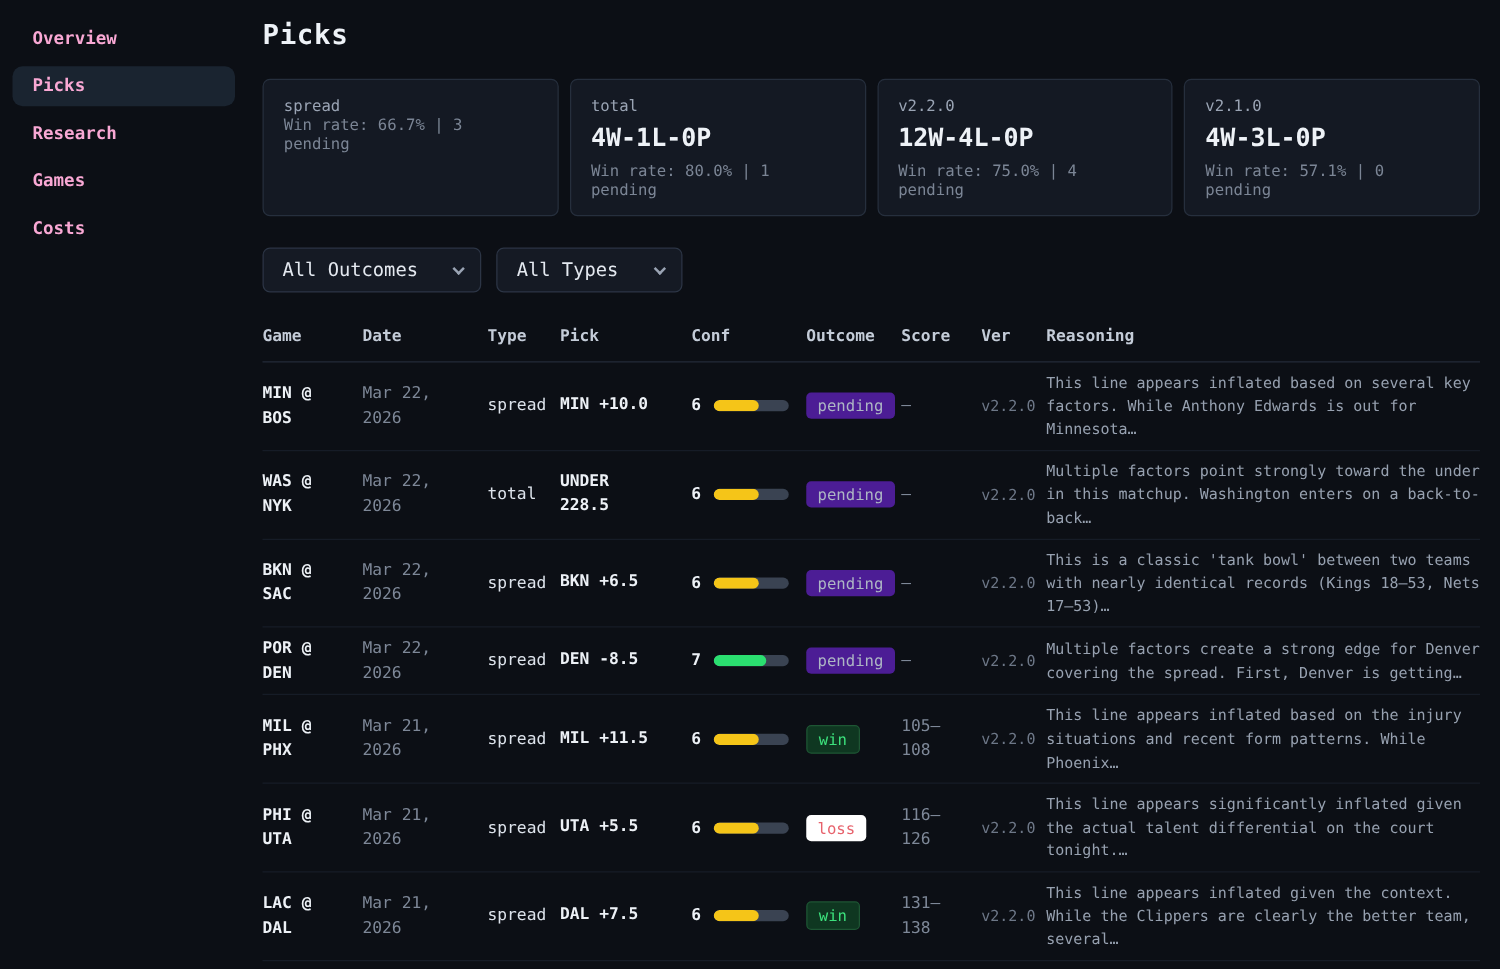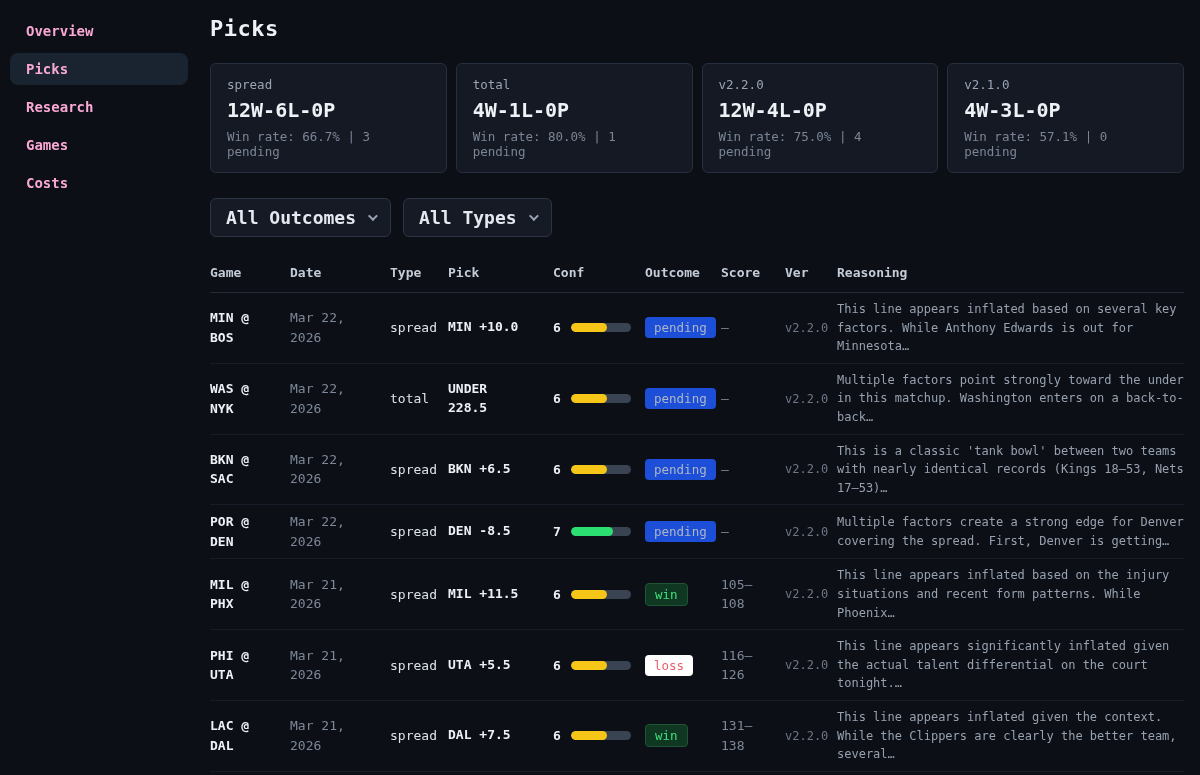--- a/index.html
+++ b/index.html
@@ -24,23 +24,23 @@
   .card {
     flex: 1; background: #141923; border: 1px solid #262f3d; border-radius: 6px;
     padding: 13px 16px;
   }
   .card-label { font-size: 12.5px; color: #9aa4b4; }
   .card-record { font-size: 20px; font-weight: 700; color: #eef2f7; margin: 6px 0 7px; }
   .card-sub { font-size: 12.5px; color: #7b8595; }
   
   .filters { display: flex; gap: 12px; margin: 25px 0 20px; }
   .filter-btn {
-    display: flex; align-items: center; gap: 12px;
+    display: flex; align-items: center; gap: 28px;
     background: #151a24; border: 1px solid #2c3545; border-radius: 6px;
-    padding: 8px 15px; font-size: 18px; font-weight: 700; color: #e4e9f0;
+    padding: 8px 15px; font-size: 15px; font-weight: 400; color: #e4e9f0;
     font-family: inherit; cursor: pointer;
   }
   .chevron {
     width: 7px; height: 7px; border-right: 2px solid #9aa4b4; border-bottom: 2px solid #9aa4b4;
     transform: rotate(45deg) translateY(-2px); display: inline-block;
   }
   
   .thead {
     display: flex; align-items: center; padding: 8px 0 12px;
     border-bottom: 1px solid #232b38;
@@ -61,21 +61,21 @@
   .col-reason  { flex: 1; }
   .cell-game { font-weight: 700; color: #edf1f6; line-height: 1.5; }
   .cell-date { color: #7e8898; line-height: 1.5; }
   .cell-type { color: #dde3eb; }
   .cell-pick { font-weight: 700; color: #edf1f6; line-height: 1.45; }
   .conf-wrap { display: flex; align-items: center; gap: 10px; }
   .conf-num  { font-weight: 700; color: #edf1f6; }
   .conf-track { width: 60px; height: 9px; background: #3a4352; border-radius: 5px; overflow: hidden; }
   .conf-fill  { height: 100%; border-radius: 5px; }
   .badge { display: inline-block; padding: 3px 9px; border-radius: 4px; font-size: 12.5px; }
-  .badge-pending { background: #1d4ed8; color: #adb6c4; }
+  .badge-pending { background: #4c1d95; color: #adb6c4; }
   .badge-win     { background: #0f3721; color: #3ce07c; border: 1px solid #1e5634; }
   .badge-loss    { background: #ffffff; color: #e7616b; }
   .cell-score { color: #7e8898; line-height: 1.5; }
   .cell-ver   { color: #6d7787; font-size: 12px; }
   .cell-reason { color: #97a1b0; font-size: 12px; line-height: 1.55; }
 </style>
 </head>
 <body>
 
 <nav class="sidebar">
@@ -85,21 +85,20 @@
   <a class="side-item">Games</a>
   <a class="side-item">Costs</a>
 </nav>
 
 <main class="main">
   <h1 class="page-title">Picks</h1>
 
   <div class="cards">
     <div class="card">
       <div class="card-label">spread</div>
-      <div class="card-record">12W-6L-0P</div>
       <div class="card-sub">Win rate: 66.7% | 3 pending</div>
     </div>
     <div class="card">
       <div class="card-label">total</div>
       <div class="card-record">4W-1L-0P</div>
       <div class="card-sub">Win rate: 80.0% | 1 pending</div>
     </div>
     <div class="card">
       <div class="card-label">v2.2.0</div>
       <div class="card-record">12W-4L-0P</div>

